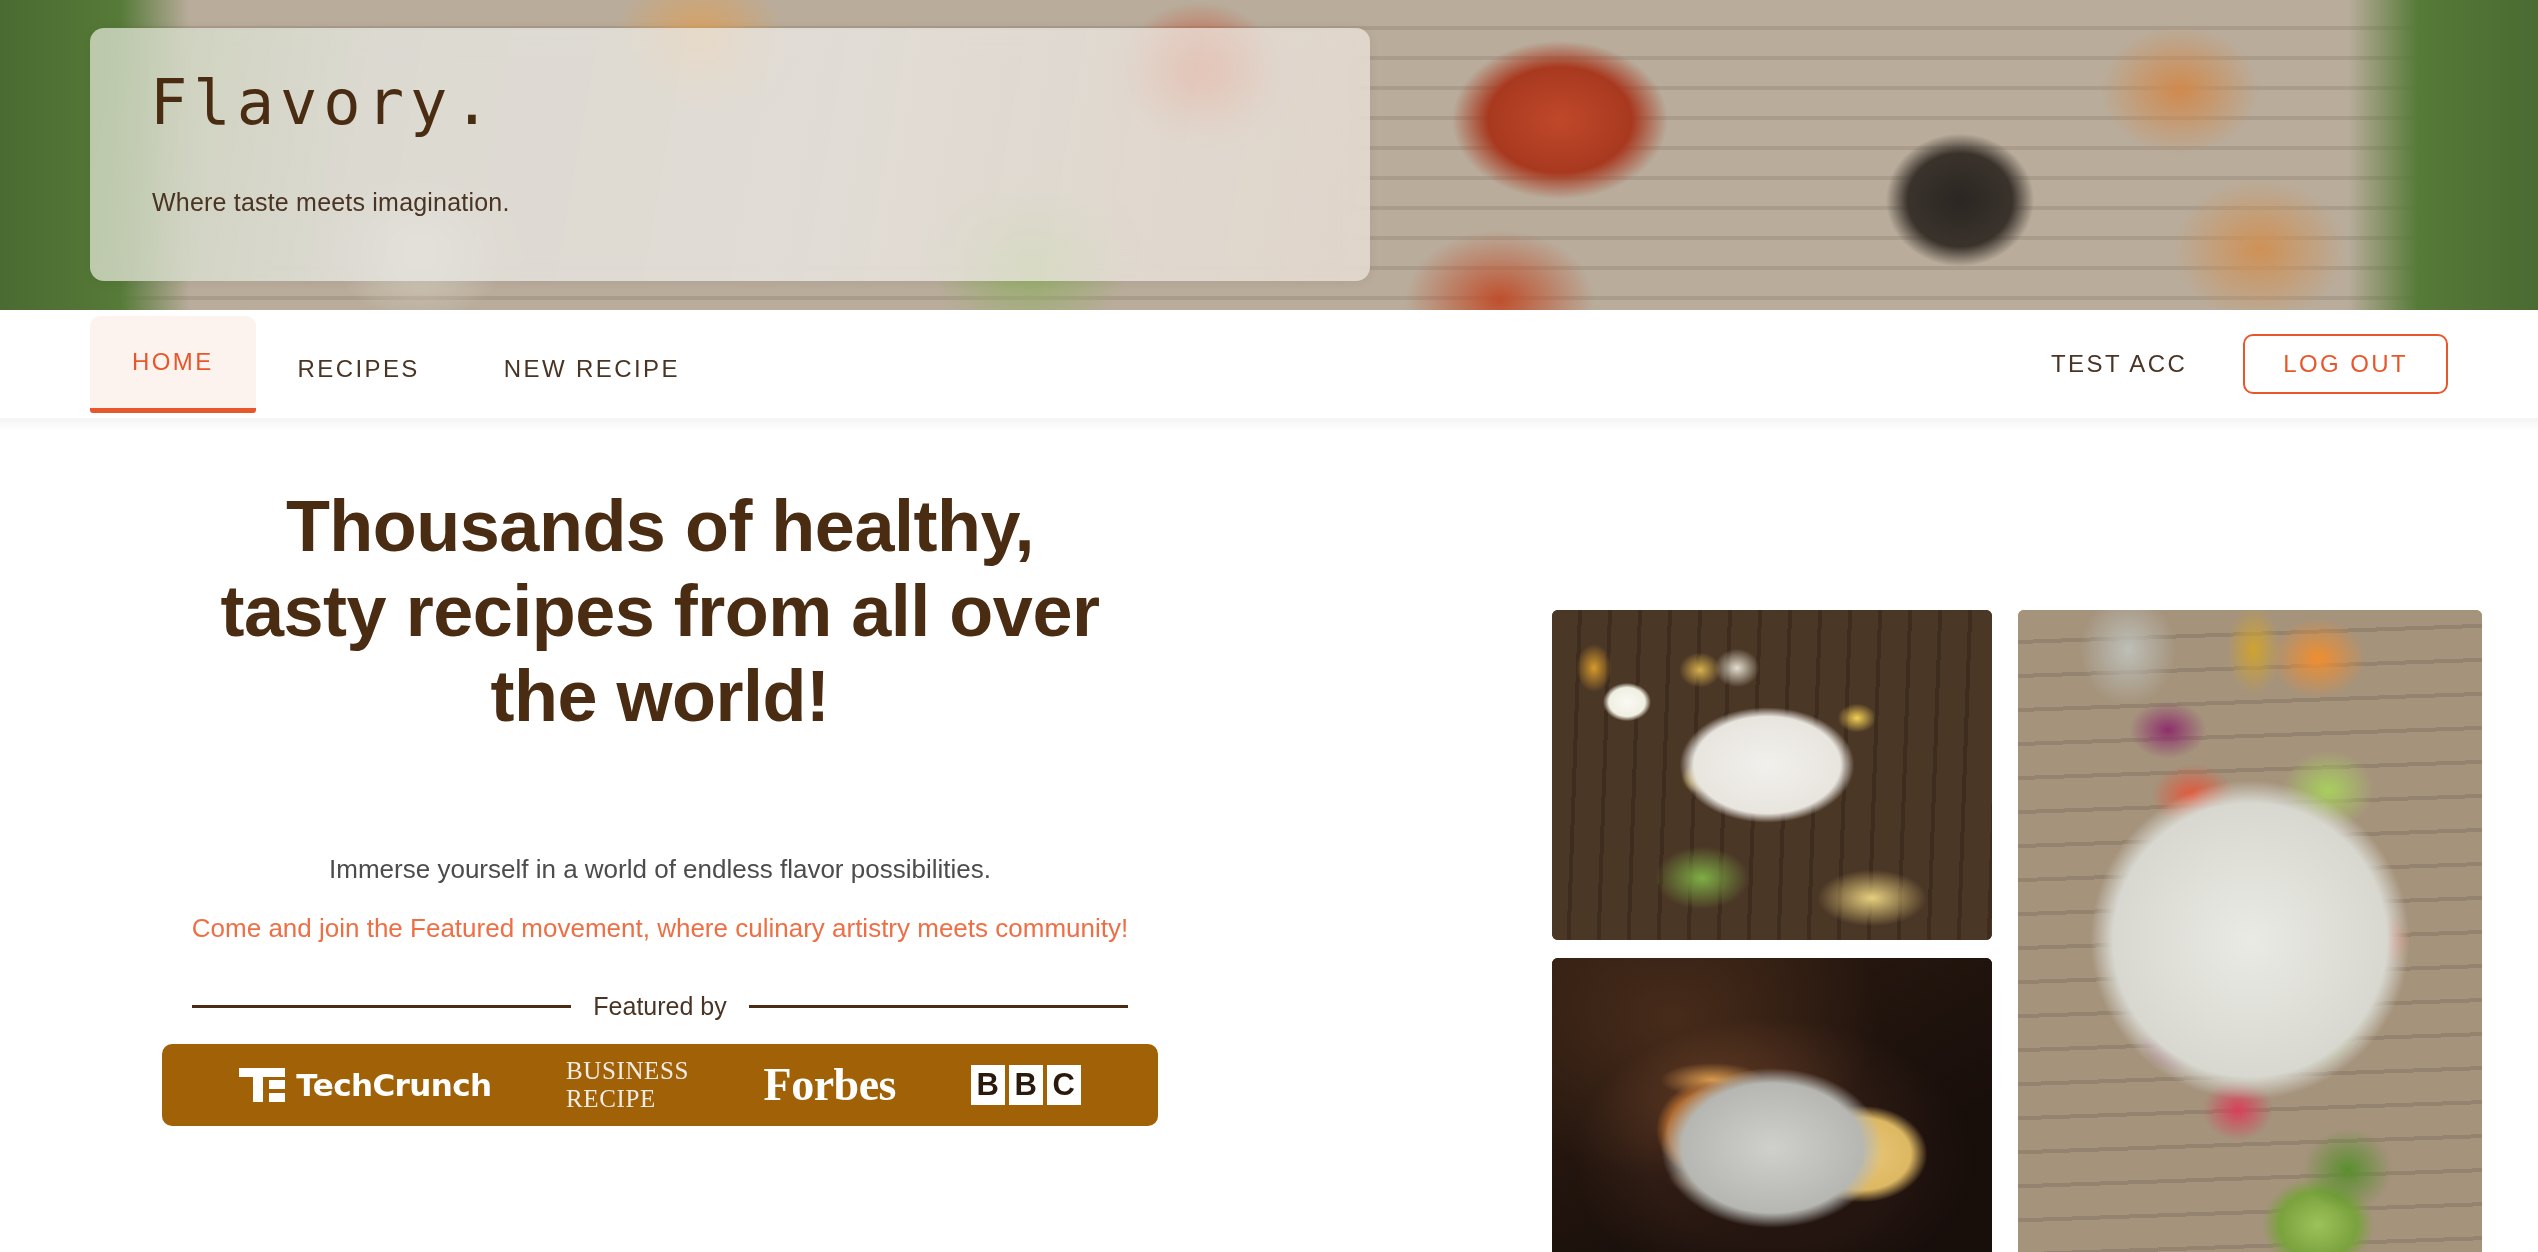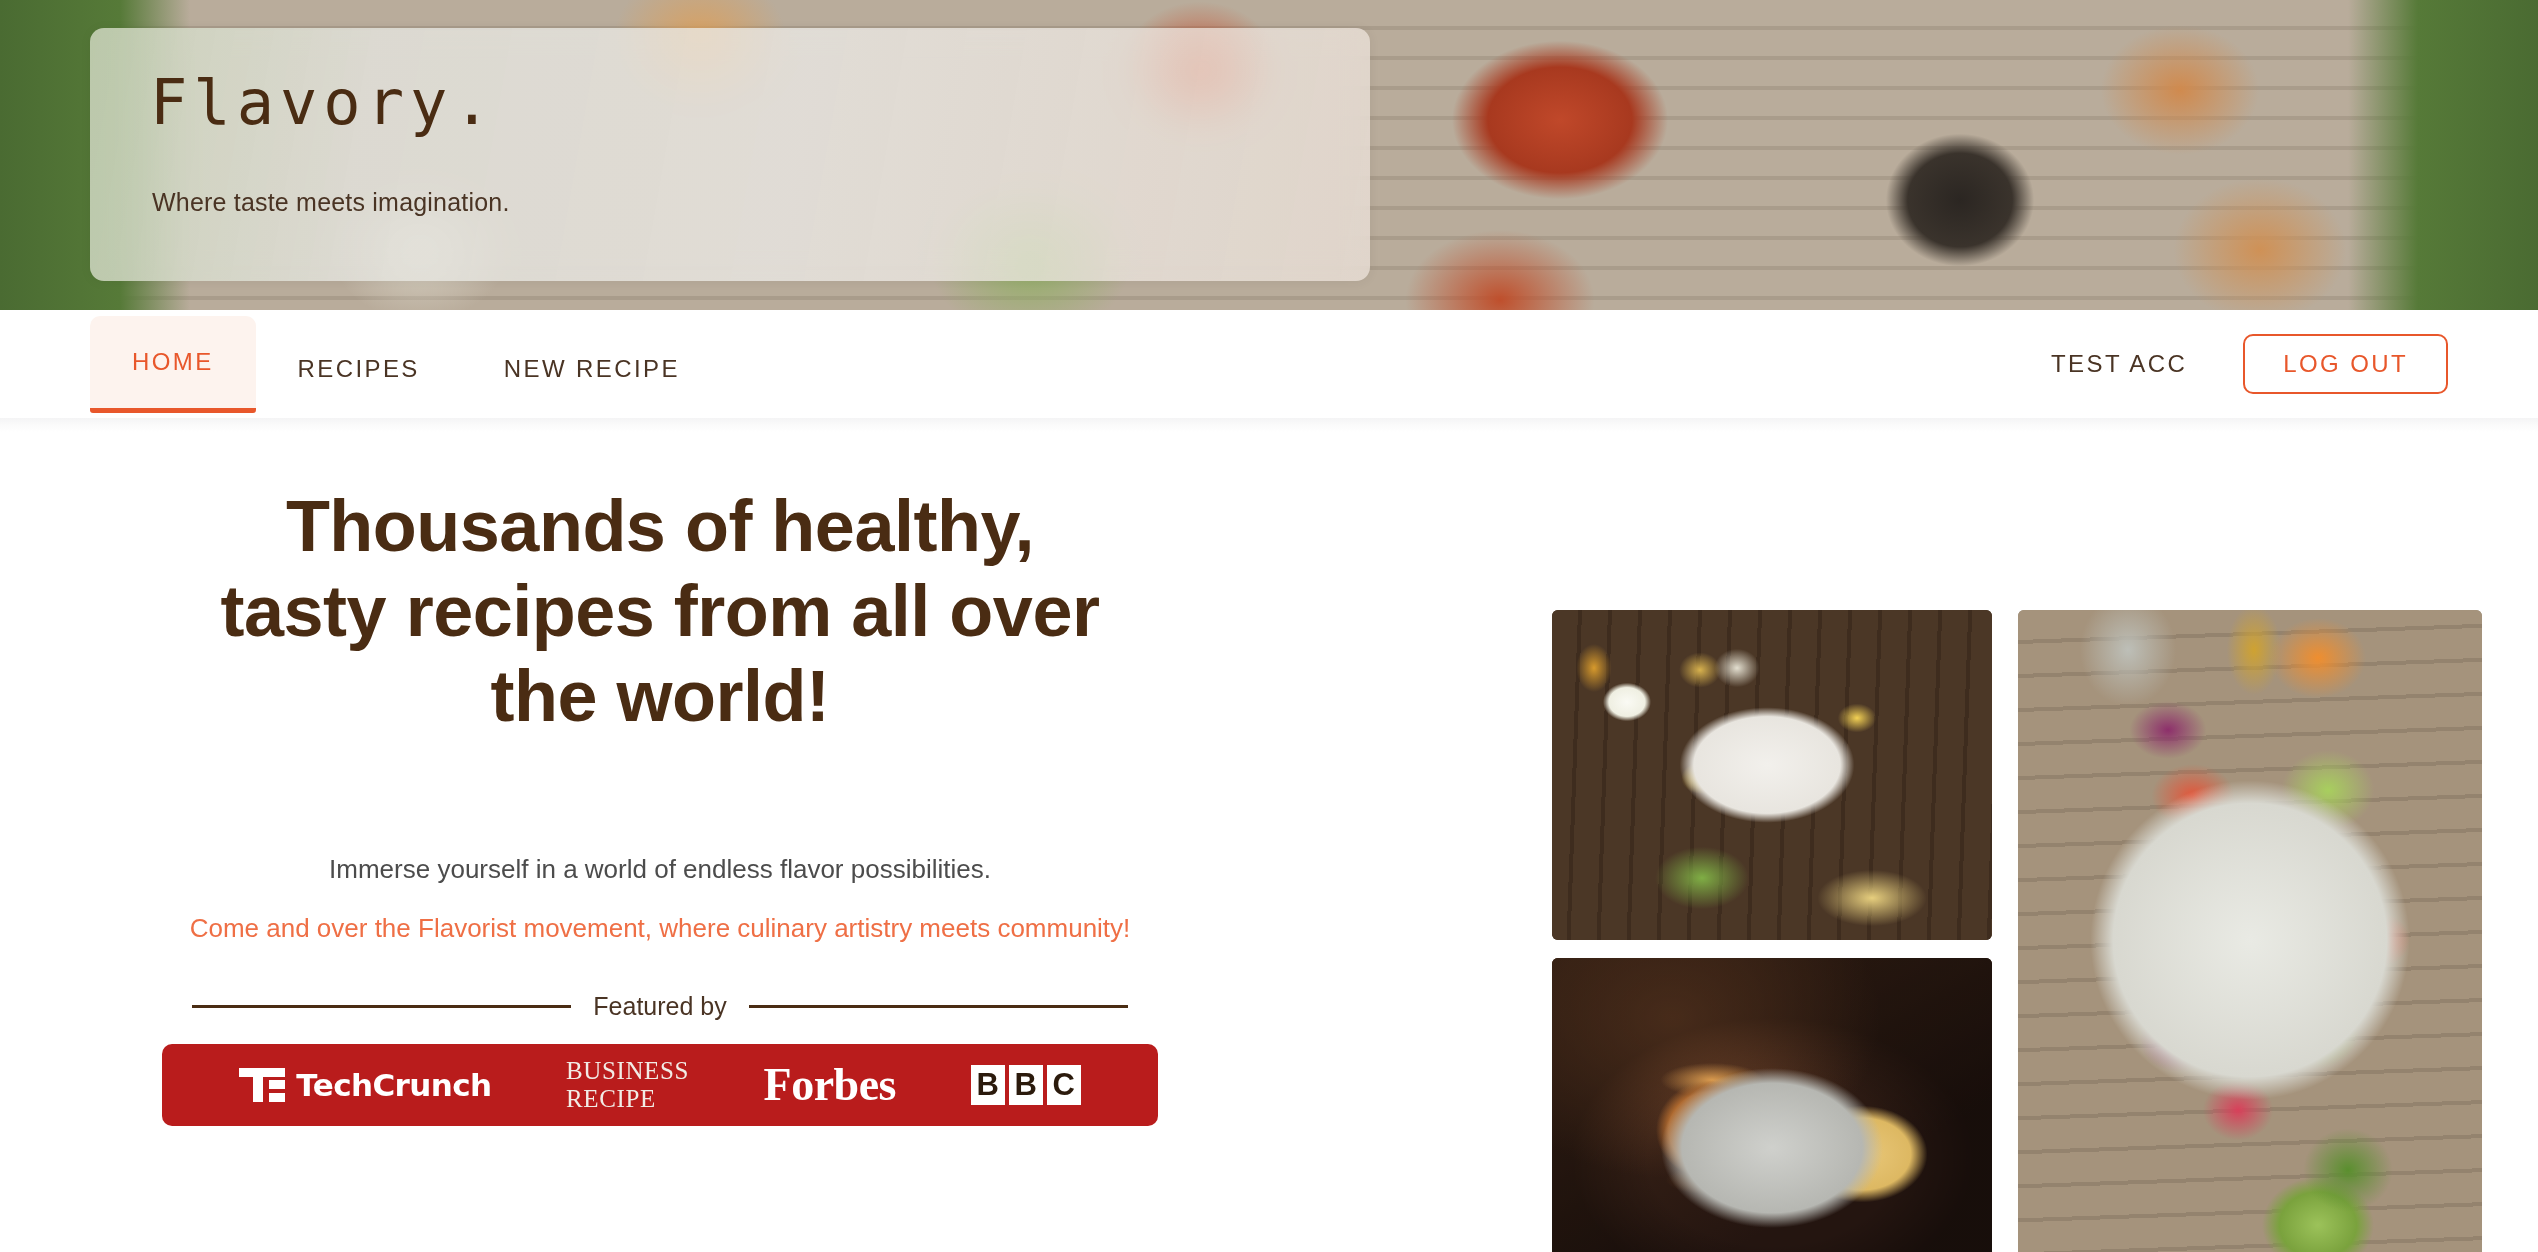--- a/index.html
+++ b/index.html
@@ -224,21 +224,21 @@
     background: #4a2c13;
   }
   .featured .lbl {
     font-size: 25px;
     color: #4a3424;
     padding: 0 22px;
   }
   .logos-bar {
     margin: 23px 148px 0 148px;
     height: 82px;
-    background: #b91c1c;
+    background: #a16207;
     border-radius: 10px;
     display: flex;
     align-items: center;
     justify-content: space-around;
     padding: 0 40px;
   }
   .logo-tc {
     display: flex;
     align-items: center;
     gap: 11px;
@@ -372,21 +372,21 @@
     <button class="logout-btn">LOG OUT</button>
   </div>
 </div>
 <div class="nav-shadow"></div>
 
 <div class="main">
 
   <div class="left-col">
     <h1 class="headline">Thousands of healthy, tasty recipes from all over the world!</h1>
     <p class="sub-1">Immerse yourself in a world of endless flavor possibilities.</p>
-    <p class="sub-2">Come and over the Flavorist movement, where culinary artistry meets community!</p>
+    <p class="sub-2">Come and join the Featured movement, where culinary artistry meets community!</p>
 
 
     <div class="featured">
       <div class="rule"></div>
       <div class="lbl">Featured by</div>
       <div class="rule"></div>
     </div>
 
     <div class="logos-bar">
 

